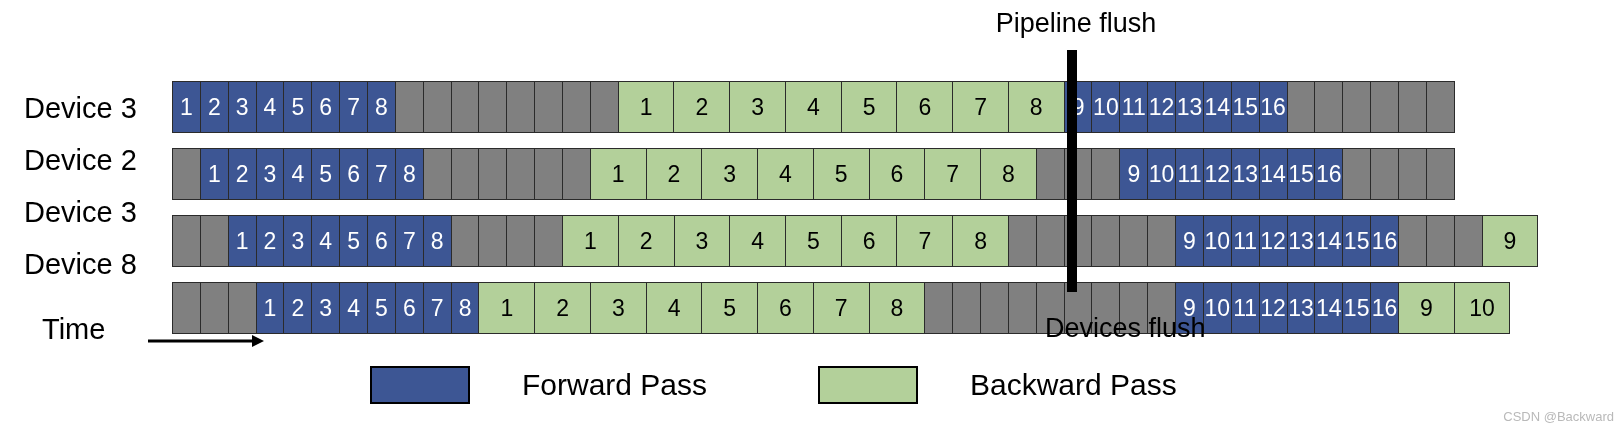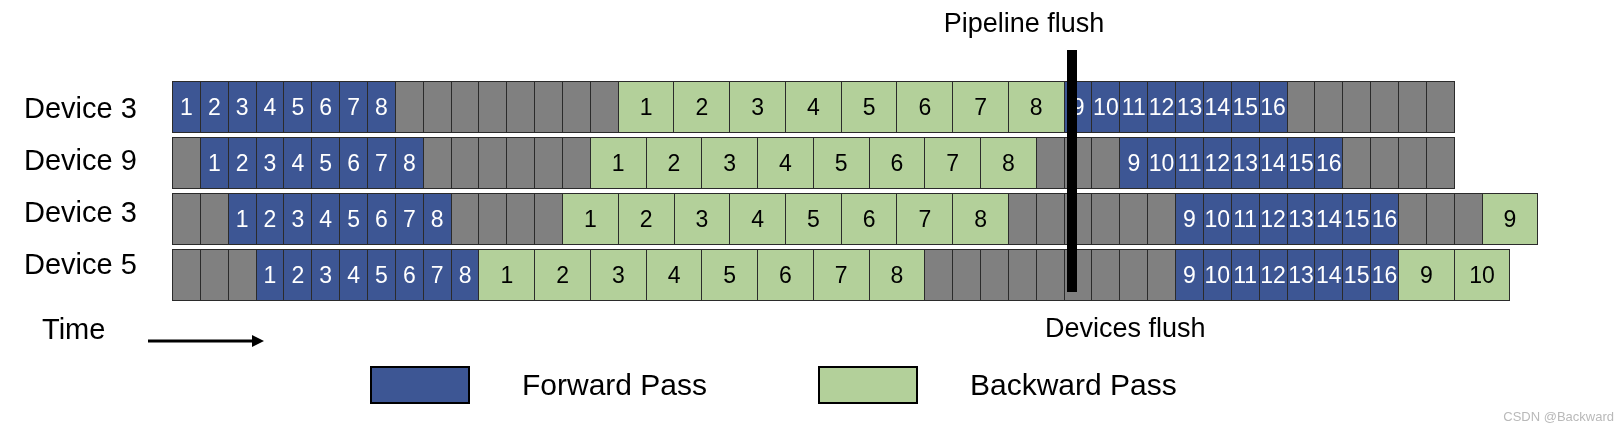--- a/index.html
+++ b/index.html
@@ -11,21 +11,21 @@
     width: 1624px;
     height: 430px;
     position: relative;
     font-family: "Liberation Sans", sans-serif;
     overflow: hidden;
   }
 
   
   #flush-label {
     position: absolute;
-    left: 1024px;
+    left: 1076px;
     top: 8px;
     transform: translateX(-50%);
     font-size: 27px;
     color: #000;
     white-space: nowrap;
   }
   #flush-line {
     position: absolute;
     left: 1067px;
     top: 50px;
@@ -60,21 +60,21 @@
   #chart {
     position: absolute;
     left: 173px;
     top: 82px;
     width: 1282px;
     height: 208px;
   }
   .row {
     position: relative;
     width: 100%;
-    height: 56px;
+    height: 67px;
     box-sizing: border-box;
     white-space: nowrap;
     font-size: 0;
   }
   .cell {
     display: inline-block;
     height: 52px;
     box-sizing: border-box;
     border: 1px solid #2b2b2b;
     margin-left: -1px;
@@ -148,23 +148,23 @@
   }
 </style>
 </head>
 <body>
 
 <div id="flush-label">Pipeline flush</div>
 <div id="flush-line"></div>
 
 <div id="device-labels">
     <div class="device-label" style="top: 92px;">Device 3</div>
-    <div class="device-label" style="top: 144px;">Device 9</div>
+    <div class="device-label" style="top: 144px;">Device 2</div>
     <div class="device-label" style="top: 196px;">Device 3</div>
-    <div class="device-label" style="top: 248px;">Device 5</div>
+    <div class="device-label" style="top: 248px;">Device 8</div>
   </div>
 
 <div id="chart">
     <div class="row"><div class="cell forward" style="width: 28.8696px;">1</div><div class="cell forward" style="width: 28.8696px;">2</div><div class="cell forward" style="width: 28.8696px;">3</div><div class="cell forward" style="width: 28.8696px;">4</div><div class="cell forward" style="width: 28.8696px;">5</div><div class="cell forward" style="width: 28.8696px;">6</div><div class="cell forward" style="width: 28.8696px;">7</div><div class="cell forward" style="width: 28.8696px;">8</div><div class="cell idle" style="width: 28.8696px;"></div><div class="cell idle" style="width: 28.8696px;"></div><div class="cell idle" style="width: 28.8696px;"></div><div class="cell idle" style="width: 28.8696px;"></div><div class="cell idle" style="width: 28.8696px;"></div><div class="cell idle" style="width: 28.8696px;"></div><div class="cell idle" style="width: 28.8696px;"></div><div class="cell idle" style="width: 28.8696px;"></div><div class="cell backward" style="width: 56.7391px;">1</div><div class="cell backward" style="width: 56.7391px;">2</div><div class="cell backward" style="width: 56.7391px;">3</div><div class="cell backward" style="width: 56.7391px;">4</div><div class="cell backward" style="width: 56.7391px;">5</div><div class="cell backward" style="width: 56.7391px;">6</div><div class="cell backward" style="width: 56.7391px;">7</div><div class="cell backward" style="width: 56.7391px;">8</div><div class="cell forward" style="width: 28.8696px;">9</div><div class="cell forward" style="width: 28.8696px;">10</div><div class="cell forward" style="width: 28.8696px;">11</div><div class="cell forward" style="width: 28.8696px;">12</div><div class="cell forward" style="width: 28.8696px;">13</div><div class="cell forward" style="width: 28.8696px;">14</div><div class="cell forward" style="width: 28.8696px;">15</div><div class="cell forward" style="width: 28.8696px;">16</div><div class="cell idle" style="width: 28.8696px;"></div><div class="cell idle" style="width: 28.8696px;"></div><div class="cell idle" style="width: 28.8696px;"></div><div class="cell idle" style="width: 28.8696px;"></div><div class="cell idle" style="width: 28.8696px;"></div><div class="cell idle" style="width: 28.8696px;"></div></div>
     <div class="row"><div class="cell idle" style="width: 28.8696px;"></div><div class="cell forward" style="width: 28.8696px;">1</div><div class="cell forward" style="width: 28.8696px;">2</div><div class="cell forward" style="width: 28.8696px;">3</div><div class="cell forward" style="width: 28.8696px;">4</div><div class="cell forward" style="width: 28.8696px;">5</div><div class="cell forward" style="width: 28.8696px;">6</div><div class="cell forward" style="width: 28.8696px;">7</div><div class="cell forward" style="width: 28.8696px;">8</div><div class="cell idle" style="width: 28.8696px;"></div><div class="cell idle" style="width: 28.8696px;"></div><div class="cell idle" style="width: 28.8696px;"></div><div class="cell idle" style="width: 28.8696px;"></div><div class="cell idle" style="width: 28.8696px;"></div><div class="cell idle" style="width: 28.8696px;"></div><div class="cell backward" style="width: 56.7391px;">1</div><div class="cell backward" style="width: 56.7391px;">2</div><div class="cell backward" style="width: 56.7391px;">3</div><div class="cell backward" style="width: 56.7391px;">4</div><div class="cell backward" style="width: 56.7391px;">5</div><div class="cell backward" style="width: 56.7391px;">6</div><div class="cell backward" style="width: 56.7391px;">7</div><div class="cell backward" style="width: 56.7391px;">8</div><div class="cell idle" style="width: 28.8696px;"></div><div class="cell idle" style="width: 28.8696px;"></div><div class="cell idle" style="width: 28.8696px;"></div><div class="cell forward" style="width: 28.8696px;">9</div><div class="cell forward" style="width: 28.8696px;">10</div><div class="cell forward" style="width: 28.8696px;">11</div><div class="cell forward" style="width: 28.8696px;">12</div><div class="cell forward" style="width: 28.8696px;">13</div><div class="cell forward" style="width: 28.8696px;">14</div><div class="cell forward" style="width: 28.8696px;">15</div><div class="cell forward" style="width: 28.8696px;">16</div><div class="cell idle" style="width: 28.8696px;"></div><div class="cell idle" style="width: 28.8696px;"></div><div class="cell idle" style="width: 28.8696px;"></div><div class="cell idle" style="width: 28.8696px;"></div></div>
     <div class="row"><div class="cell idle" style="width: 28.8696px;"></div><div class="cell idle" style="width: 28.8696px;"></div><div class="cell forward" style="width: 28.8696px;">1</div><div class="cell forward" style="width: 28.8696px;">2</div><div class="cell forward" style="width: 28.8696px;">3</div><div class="cell forward" style="width: 28.8696px;">4</div><div class="cell forward" style="width: 28.8696px;">5</div><div class="cell forward" style="width: 28.8696px;">6</div><div class="cell forward" style="width: 28.8696px;">7</div><div class="cell forward" style="width: 28.8696px;">8</div><div class="cell idle" style="width: 28.8696px;"></div><div class="cell idle" style="width: 28.8696px;"></div><div class="cell idle" style="width: 28.8696px;"></div><div class="cell idle" style="width: 28.8696px;"></div><div class="cell backward" style="width: 56.7391px;">1</div><div class="cell backward" style="width: 56.7391px;">2</div><div class="cell backward" style="width: 56.7391px;">3</div><div class="cell backward" style="width: 56.7391px;">4</div><div class="cell backward" style="width: 56.7391px;">5</div><div class="cell backward" style="width: 56.7391px;">6</div><div class="cell backward" style="width: 56.7391px;">7</div><div class="cell backward" style="width: 56.7391px;">8</div><div class="cell idle" style="width: 28.8696px;"></div><div class="cell idle" style="width: 28.8696px;"></div><div class="cell idle" style="width: 28.8696px;"></div><div class="cell idle" style="width: 28.8696px;"></div><div class="cell idle" style="width: 28.8696px;"></div><div class="cell idle" style="width: 28.8696px;"></div><div class="cell forward" style="width: 28.8696px;">9</div><div class="cell forward" style="width: 28.8696px;">10</div><div class="cell forward" style="width: 28.8696px;">11</div><div class="cell forward" style="width: 28.8696px;">12</div><div class="cell forward" style="width: 28.8696px;">13</div><div class="cell forward" style="width: 28.8696px;">14</div><div class="cell forward" style="width: 28.8696px;">15</div><div class="cell forward" style="width: 28.8696px;">16</div><div class="cell idle" style="width: 28.8696px;"></div><div class="cell idle" style="width: 28.8696px;"></div><div class="cell idle" style="width: 28.8696px;"></div><div class="cell backward" style="width: 56.7391px;">9</div></div>
     <div class="row"><div class="cell idle" style="width: 28.8696px;"></div><div class="cell idle" style="width: 28.8696px;"></div><div class="cell idle" style="width: 28.8696px;"></div><div class="cell forward" style="width: 28.8696px;">1</div><div class="cell forward" style="width: 28.8696px;">2</div><div class="cell forward" style="width: 28.8696px;">3</div><div class="cell forward" style="width: 28.8696px;">4</div><div class="cell forward" style="width: 28.8696px;">5</div><div class="cell forward" style="width: 28.8696px;">6</div><div class="cell forward" style="width: 28.8696px;">7</div><div class="cell forward" style="width: 28.8696px;">8</div><div class="cell backward" style="width: 56.7391px;">1</div><div class="cell backward" style="width: 56.7391px;">2</div><div class="cell backward" style="width: 56.7391px;">3</div><div class="cell backward" style="width: 56.7391px;">4</div><div class="cell backward" style="width: 56.7391px;">5</div><div class="cell backward" style="width: 56.7391px;">6</div><div class="cell backward" style="width: 56.7391px;">7</div><div class="cell backward" style="width: 56.7391px;">8</div><div class="cell idle" style="width: 28.8696px;"></div><div class="cell idle" style="width: 28.8696px;"></div><div class="cell idle" style="width: 28.8696px;"></div><div class="cell idle" style="width: 28.8696px;"></div><div class="cell idle" style="width: 28.8696px;"></div><div class="cell idle" style="width: 28.8696px;"></div><div class="cell idle" style="width: 28.8696px;"></div><div class="cell idle" style="width: 28.8696px;"></div><div class="cell idle" style="width: 28.8696px;"></div><div class="cell forward" style="width: 28.8696px;">9</div><div class="cell forward" style="width: 28.8696px;">10</div><div class="cell forward" style="width: 28.8696px;">11</div><div class="cell forward" style="width: 28.8696px;">12</div><div class="cell forward" style="width: 28.8696px;">13</div><div class="cell forward" style="width: 28.8696px;">14</div><div class="cell forward" style="width: 28.8696px;">15</div><div class="cell forward" style="width: 28.8696px;">16</div><div class="cell backward" style="width: 56.7391px;">9</div><div class="cell backward" style="width: 56.7391px;">10</div></div>
   </div>
 
 <div id="idle-label">Devices flush</div>

